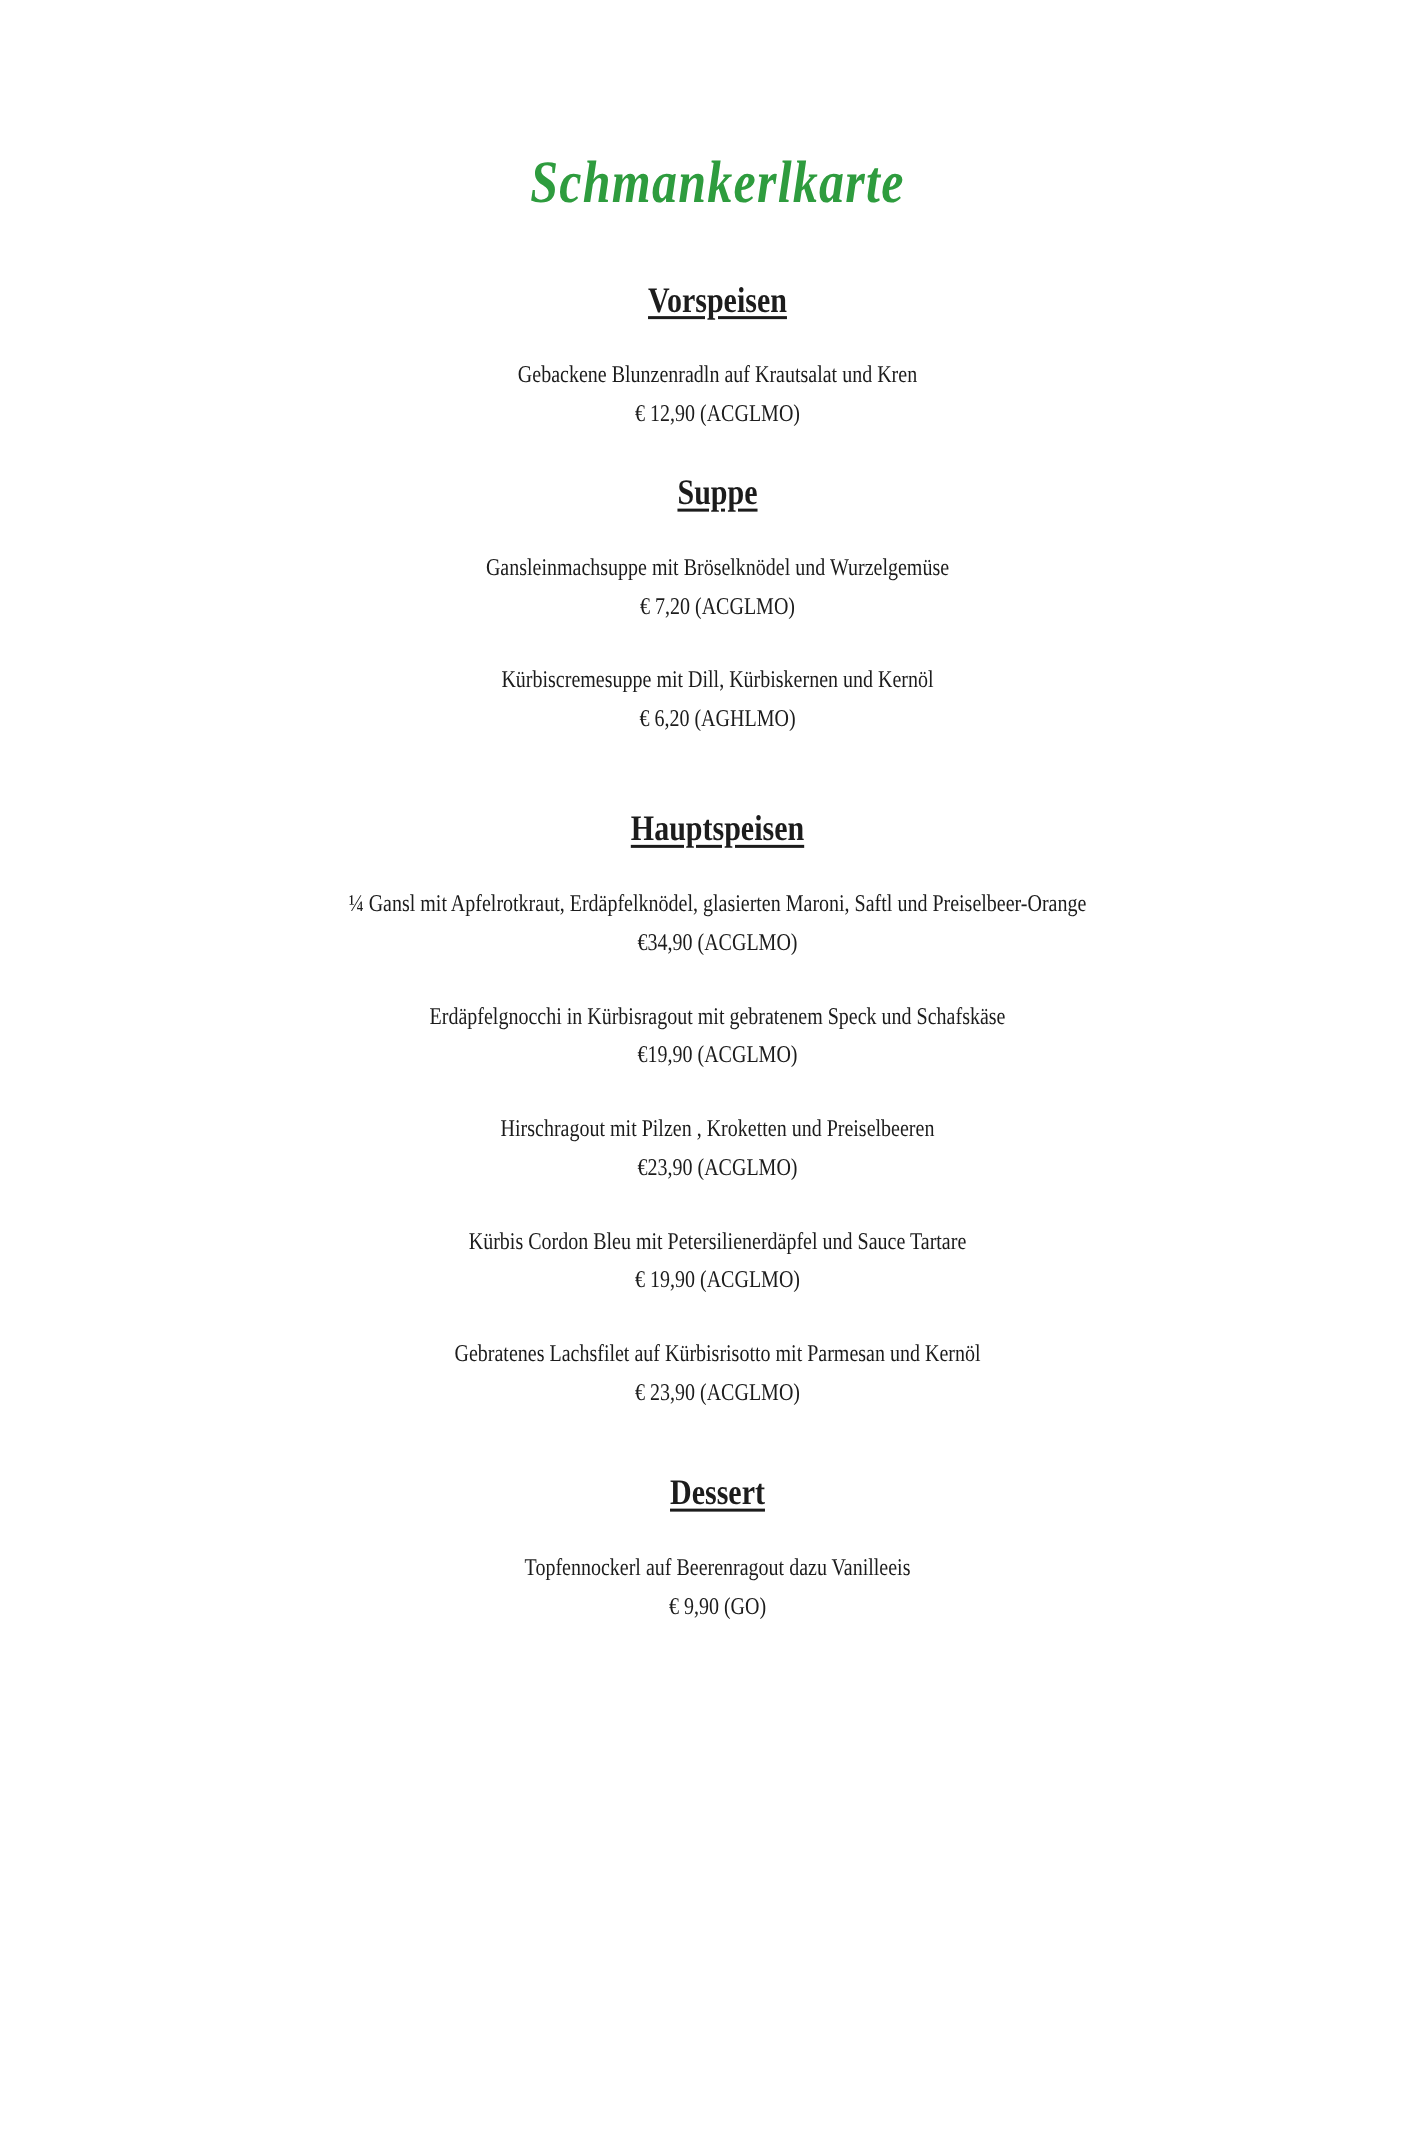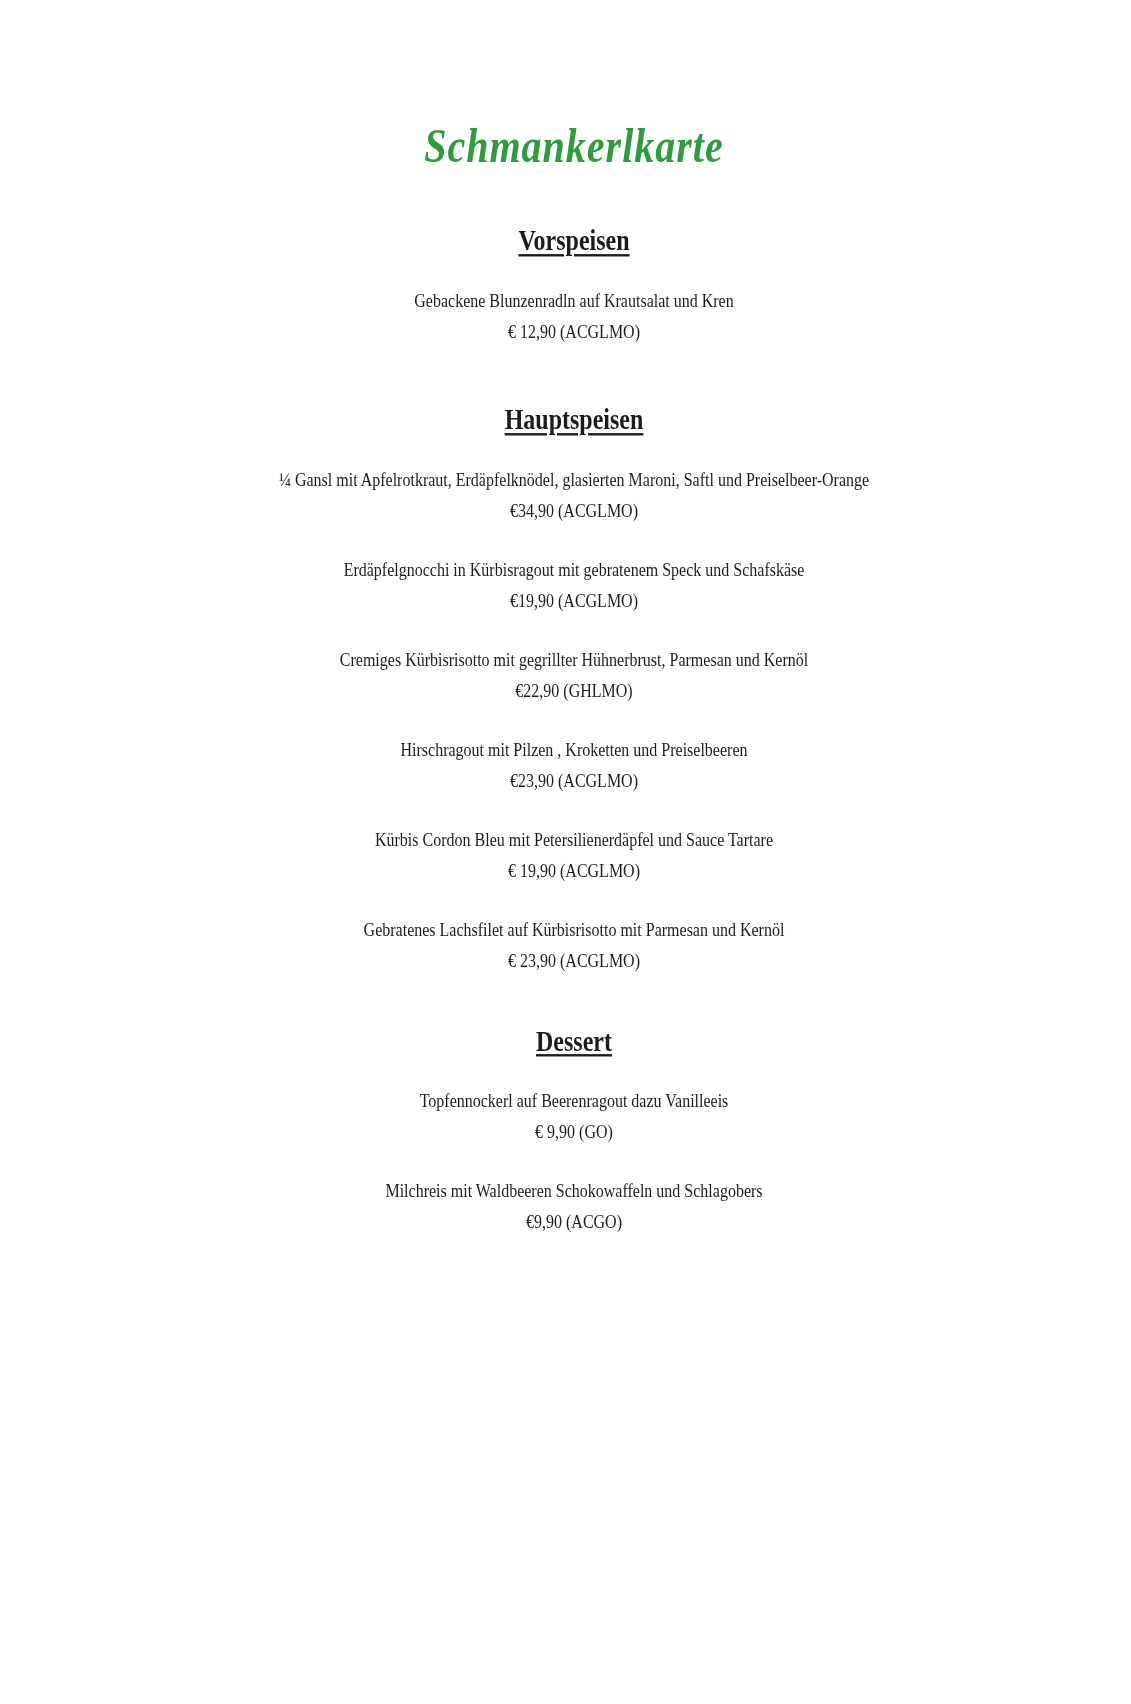--- a/index.html
+++ b/index.html
@@ -67,34 +67,41 @@
     <h1 class="title line" style="color: rgb(46, 156, 62);">Schmankerlkarte</h1>
 
     <section>
       <h2 class="heading line">Vorspeisen</h2>
       <div class="item">
         <div class="line name">Gebackene Blunzenradln auf Krautsalat und Kren</div>
         <div class="line price">€ 12,90 (ACGLMO)</div>
       </div>
     </section>
 
+    <section>
+      <h2 class="heading line gap-suppe">Suppe</h2>
+      <div class="item">
+        <div class="line name">Gansleinmachsuppe mit Bröselknödel und Wurzelgemüse</div>
+        <div class="line price">€ 7,20 (ACGLMO)</div>
+      </div>
+      <div class="item">
+        <div class="line name">Kürbiscremesuppe mit Dill, Kürbiskernen und Kernöl</div>
+        <div class="line price">€ 6,20 (AGHLMO)</div>
+      </div>
+    </section>
 
     <section>
       <h2 class="heading line gap-haupt">Hauptspeisen</h2>
       <div class="item">
         <div class="line name">¼ Gansl mit Apfelrotkraut, Erdäpfelknödel, glasierten Maroni, Saftl und Preiselbeer-Orange</div>
         <div class="line price">€34,90 (ACGLMO)</div>
       </div>
       <div class="item">
         <div class="line name">Erdäpfelgnocchi in Kürbisragout mit gebratenem Speck und Schafskäse</div>
         <div class="line price">€19,90 (ACGLMO)</div>
-      </div>
-      <div class="item">
-        <div class="line name">Cremiges Kürbisrisotto mit gegrillter Hühnerbrust, Parmesan und Kernöl</div>
-        <div class="line price">€22,90 (GHLMO)</div>
       </div>
       <div class="item">
         <div class="line name">Hirschragout mit Pilzen , Kroketten und Preiselbeeren</div>
         <div class="line price">€23,90 (ACGLMO)</div>
       </div>
       <div class="item">
         <div class="line name">Kürbis Cordon Bleu mit Petersilienerdäpfel und Sauce Tartare</div>
         <div class="line price">€ 19,90 (ACGLMO)</div>
       </div>
       <div class="item">
@@ -102,20 +109,16 @@
         <div class="line price">€ 23,90 (ACGLMO)</div>
       </div>
     </section>
 
     <section>
       <h2 class="heading line gap-dessert">Dessert</h2>
       <div class="item">
         <div class="line name">Topfennockerl auf Beerenragout dazu Vanilleeis</div>
         <div class="line price">€ 9,90 (GO)</div>
       </div>
-      <div class="item">
-        <div class="line name">Milchreis mit Waldbeeren Schokowaffeln und Schlagobers</div>
-        <div class="line price">€9,90 (ACGO)</div>
-      </div>
     </section>
 
   </div>
 </div>
 
 </body></html>

